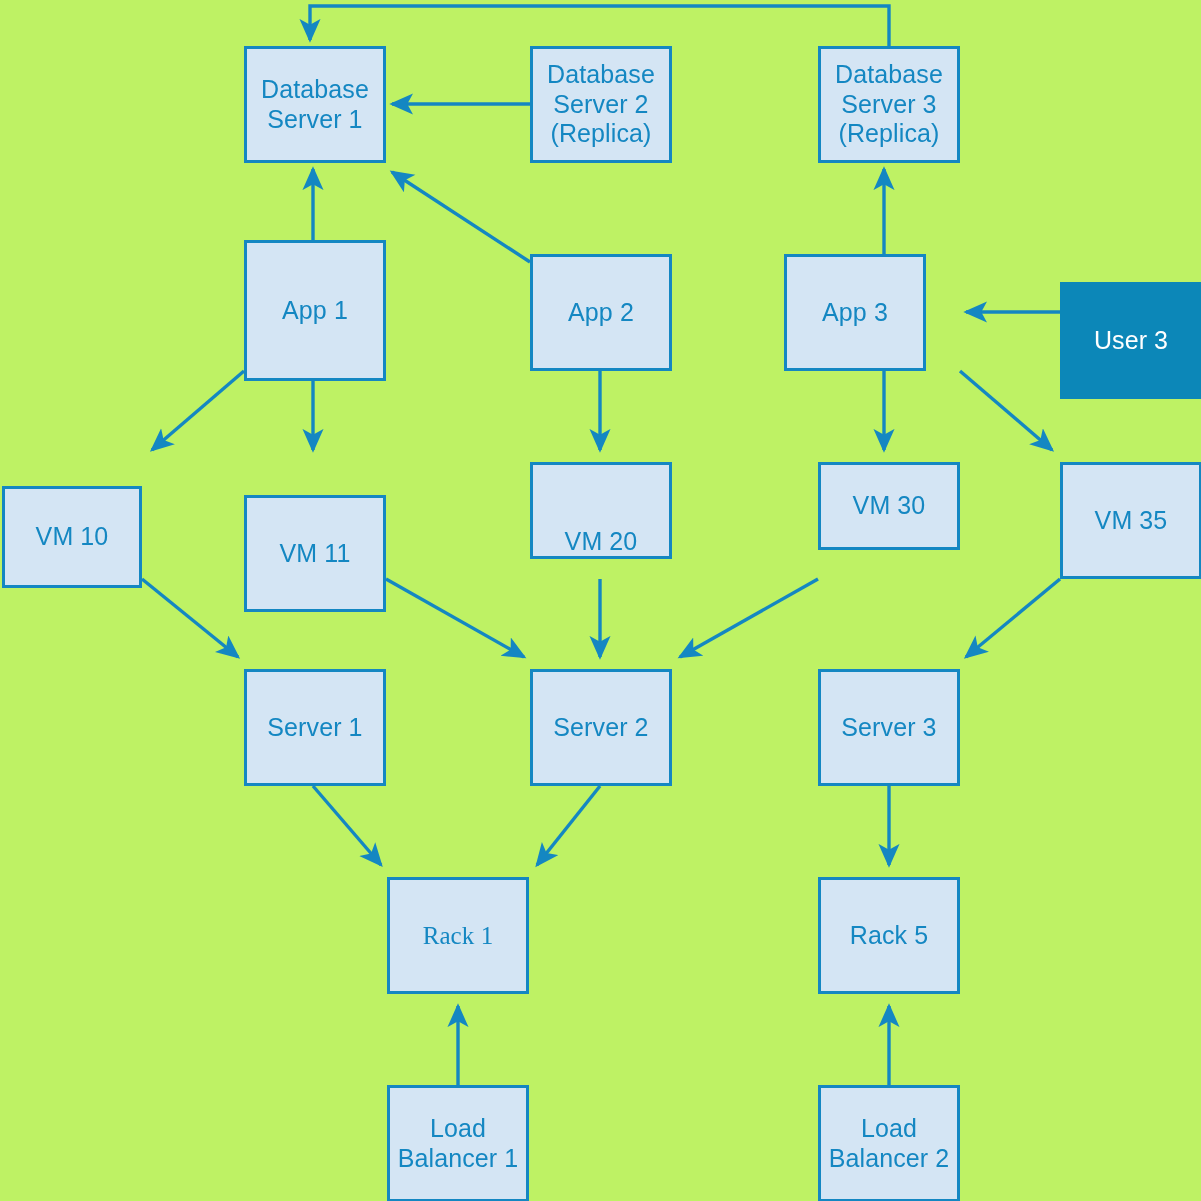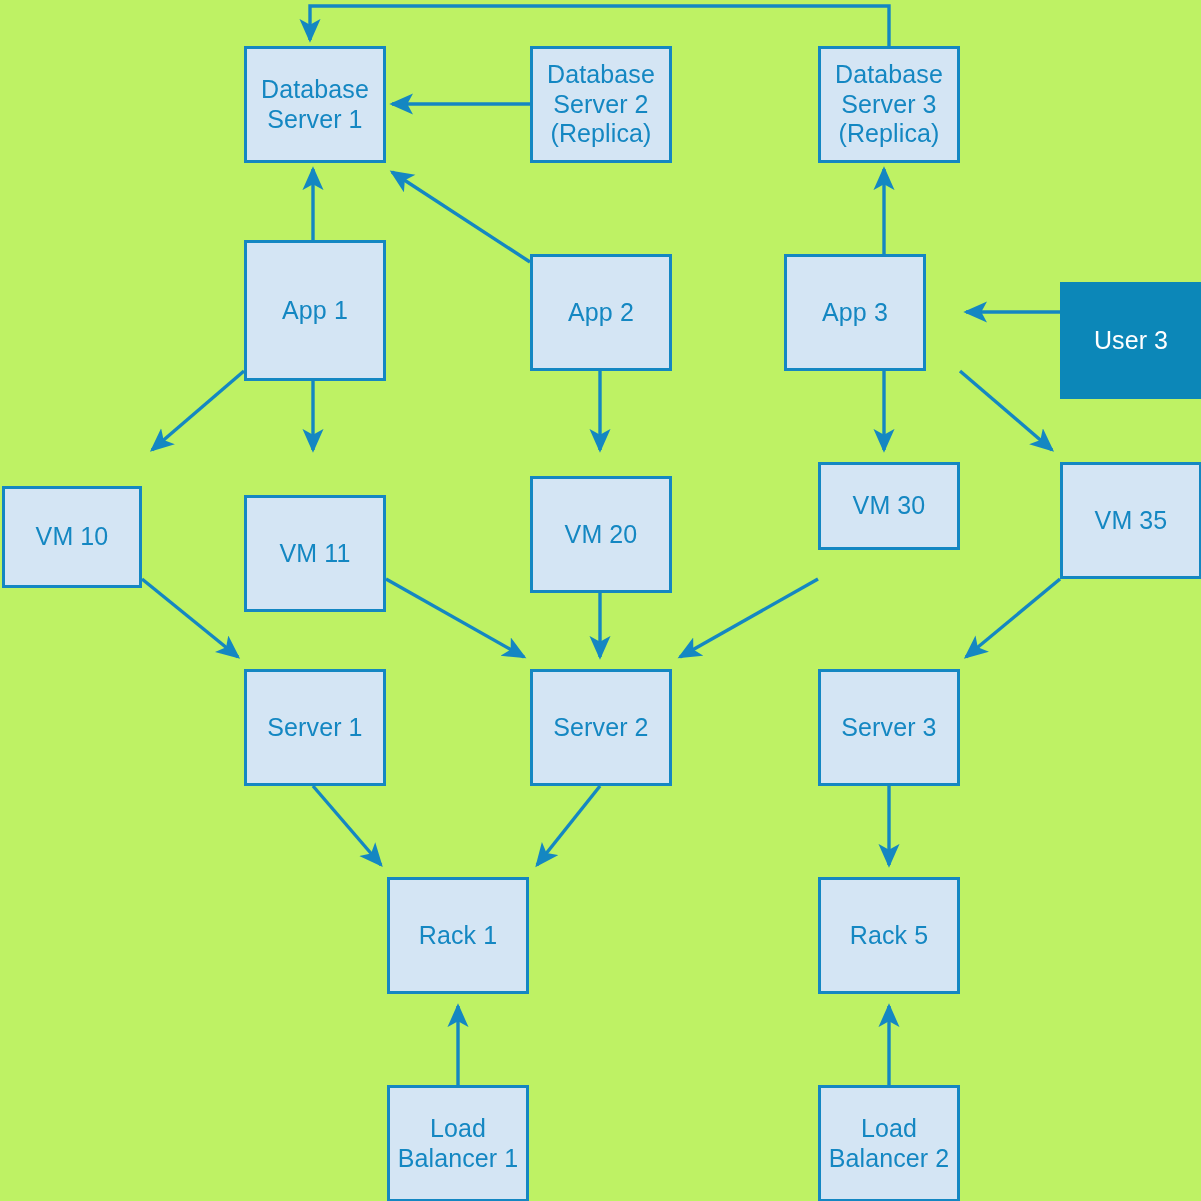--- a/index.html
+++ b/index.html
@@ -97,27 +97,27 @@
 (Replica)</span></div>
       <div class="node" style="left: 818px; top: 46px; width: 142px; height: 117px;"><span class="node-label">Database
 Server 3
 (Replica)</span></div>
       <div class="node" style="left: 244px; top: 240px; width: 142px; height: 141px;"><span class="node-label">App 1</span></div>
       <div class="node" style="left: 530px; top: 254px; width: 142px; height: 117px; text-align: right;"><span class="node-label">App 2</span></div>
       <div class="node" style="left: 784px; top: 254px; width: 142px; height: 117px;"><span class="node-label">App 3</span></div>
       <div class="node accent" style="left: 1060px; top: 254px; width: 142px; height: 117px;"><span class="node-label">User 3</span></div>
       <div class="node" style="left: 2px; top: 486px; width: 140px; height: 102px;"><span class="node-label">VM 10</span></div>
       <div class="node" style="left: 244px; top: 462px; width: 142px; height: 117px; margin-top: 33px;"><span class="node-label">VM 11</span></div>
-      <div class="node" style="left: 530px; top: 476px; width: 142px; height: 117px;"><span class="node-label">VM 20</span></div>
+      <div class="node" style="left: 530px; top: 462px; width: 142px; height: 97px; align-items: flex-end;"><span class="node-label">VM 20</span></div>
       <div class="node" style="left: 818px; top: 462px; width: 142px; height: 88px;"><span class="node-label">VM 30</span></div>
       <div class="node" style="left: 1060px; top: 462px; width: 142px; height: 117px;"><span class="node-label">VM 35</span></div>
       <div class="node" style="left: 244px; top: 669px; width: 142px; height: 117px;"><span class="node-label">Server 1</span></div>
       <div class="node" style="left: 530px; top: 669px; width: 142px; height: 117px;"><span class="node-label">Server 2</span></div>
       <div class="node" style="left: 818px; top: 669px; width: 142px; height: 117px;"><span class="node-label">Server 3</span></div>
-      <div class="node" style="left: 387px; top: 877px; width: 142px; height: 117px;"><span class="node-label">Rack 1</span></div>
+      <div class="node" style="left: 387px; top: 877px; width: 142px; height: 117px; font-family: Liberation Serif, serif;"><span class="node-label">Rack 1</span></div>
       <div class="node" style="left: 818px; top: 877px; width: 142px; height: 117px;"><span class="node-label">Rack 5</span></div>
       <div class="node" style="left: 387px; top: 1085px; width: 142px; height: 117px;"><span class="node-label">Load
 Balancer 1</span></div>
       <div class="node" style="left: 818px; top: 1085px; width: 142px; height: 117px;"><span class="node-label">Load
 Balancer 2</span></div>
     </div>
 
 </div>
 
 </body></html>

